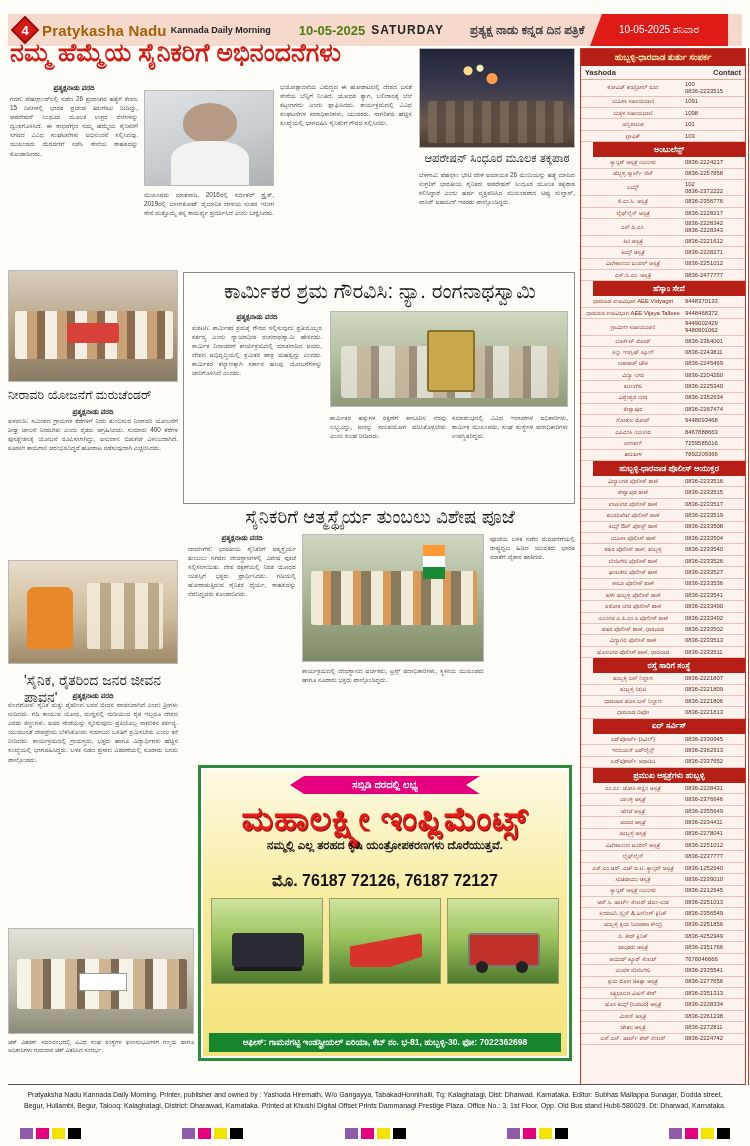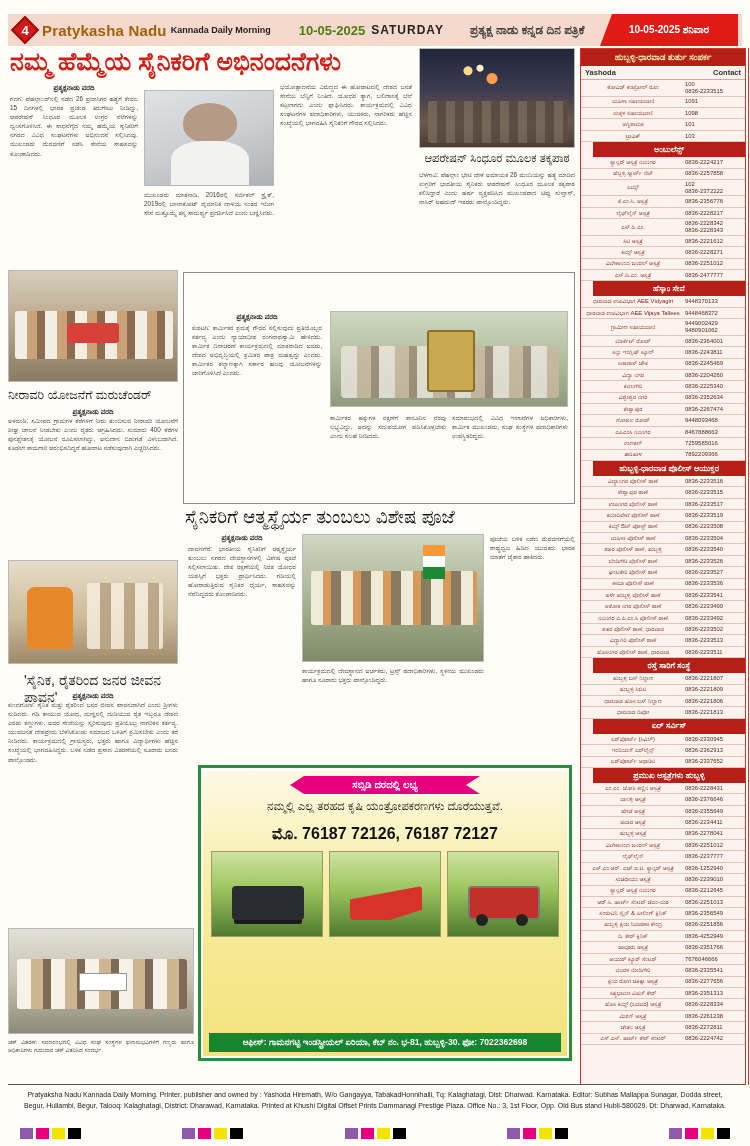--- a/index.html
+++ b/index.html
@@ -23,33 +23,33 @@
     position:absolute; left:7px; top:6px; width:20px; height:20px;
     color:#fff; font-weight:bold; font-size:13px; display:flex;
     align-items:center; justify-content:center; z-index:2;
   }
   .paper-name { font-weight:bold; font-size:15px; color:#a16207; letter-spacing:0.2px; }
   .paper-sub { font-size:9px; color:#222; margin-left:4px; font-weight:bold; }
   .mast-date { color:#4d7c0f; font-weight:bold; font-size:13px; margin-left:28px; }
   .mast-day { color:#222; font-size:12px; margin-left:6px; font-weight:bold; letter-spacing:1px; }
   .mast-kn { font-size:12px; font-weight:bold; color:#404040; margin-left:26px; }
   .mast-right {
-    position:absolute; right:4px; top:0; height:32px; width:138px;
-    background:#e01a17; color:#fff; font-weight:bold; font-size:10px;
+    position:absolute; right:14px; top:0; height:32px; width:138px;
+    background:#e01a17; color:#fff; font-weight:normal; font-size:10px;
     display:flex; align-items:center; justify-content:center;
     clip-path:polygon(12px 0, 100% 0, 100% 100%, 0 100%);
   }
   
   .hl-red { color:#cf1d15; font-weight:bold; }
   .hl-blk { color:#111; font-weight:normal; }
   .byline { font-size:7px; font-weight:bold; text-align:center; color:#222; margin:2px 0; }
   .body-txt { font-size:6.4px; line-height:1.42; text-align:justify; color:#3b3b3b; }
   .photo { border:1px solid #b9b9b9; position:relative; overflow:hidden; }
 
-  #a0-headline { position:absolute; left:10px; top:48px; width:405px; font-size:25px; line-height:1.05; }
+  #a0-headline { position:absolute; left:10px; top:39px; width:405px; font-size:25px; line-height:1.05; }
   #a0-col1 { position:absolute; left:10px; top:82px; width:128px; height:183px; }
   #a0-portrait { position:absolute; left:144px; top:90px; width:130px; height:96px;
     background:linear-gradient(160deg,#dfe3e6 0%,#c9cdd0 55%,#aeb2b5 100%); }
   #a0-portrait:before { content:""; position:absolute; left:38px; top:12px; width:54px; height:40px;
     background:#b59a86; border-radius:50% 50% 45% 45%; }
   #a0-portrait:after { content:""; position:absolute; left:26px; top:50px; width:78px; height:46px;
     background:#f2f2f0; border-radius:40% 40% 0 0; }
   #a0-col2 { position:absolute; left:144px; top:190px; width:130px; height:75px; }
   #a0-col3 { position:absolute; left:280px; top:82px; width:132px; height:183px; }
   #a1-photo { position:absolute; left:419px; top:48px; width:156px; height:100px;
@@ -96,21 +96,21 @@
   #a5-byline { position:absolute; left:8px; top:690px; width:170px; }
   #a5-body { position:absolute; left:8px; top:700px; width:170px; height:222px; }
   #a5-photo { position:absolute; left:8px; top:928px; width:186px; height:106px;
     background:linear-gradient(180deg,#e3e0d6 0%,#c6c2b2 50%,#8e8a7a 100%); }
   #a5-photo:before { content:""; position:absolute; left:8px; top:30px; width:170px; height:50px;
     background:repeating-linear-gradient(90deg,#f6f2e8 0 14px,#cdb592 14px 26px,#7d6b55 26px 34px); border-radius:3px; }
   #a5-photo:after { content:""; position:absolute; left:70px; top:44px; width:46px; height:16px;
     background:#fff; border:1px solid #999; }
   #a5-caption { position:absolute; left:8px; top:1038px; width:186px; height:44px; font-size:6px; line-height:1.4; text-align:justify; color:#3b3b3b; }
 
-  #a4-headline { position:absolute; left:185px; top:506px; width:390px; font-size:18.5px; text-align:left; }
+  #a4-headline { position:absolute; left:185px; top:506px; width:390px; font-size:18.5px; text-align:center; }
   #a4-byline { position:absolute; left:188px; top:532px; width:108px; }
   #a4-col1 { position:absolute; left:188px; top:544px; width:108px; height:214px; }
   #a4-photo { position:absolute; left:302px; top:534px; width:182px; height:128px;
     background:linear-gradient(180deg,#cfd6c2 0%,#aeb898 45%,#7e8a68 100%); }
   #a4-photo:before { content:""; position:absolute; left:8px; top:36px; width:166px; height:54px;
     background:repeating-linear-gradient(90deg,#f0ead8 0 12px,#d89a5a 12px 20px,#8a7a5e 20px 30px); border-radius:3px; }
   #a4-photo:after { content:""; position:absolute; left:120px; top:10px; width:22px; height:34px;
     background:linear-gradient(180deg,#ff9933 33%,#fff 33% 66%,#1a8a36 66%); }
   #a4-col2 { position:absolute; left:490px; top:534px; width:85px; height:224px; }
   #a4-col3 { position:absolute; left:302px; top:666px; width:182px; height:92px; }
@@ -119,22 +119,22 @@
   #ad { position:absolute; left:198px; top:765px; width:374px; height:296px;
     border:3px solid #2e8b3a; background:linear-gradient(180deg,#fdfae6 0%,#f7ec9e 45%,#f3e27a 100%);
     box-shadow:inset 0 0 0 2px #fff; }
   #ad-banner { margin:12px auto 0; width:300px; background:#17672b; color:#fff;
     font-size:9.5px; font-weight:bold; text-align:center; padding:4px 2px; border-radius:10px; }
   #ad-ribbon { margin:8px auto 0; width:190px; background:#e6007e; color:#fff;
     font-size:10px; font-weight:bold; text-align:center; padding:3px 0;
     clip-path:polygon(0 50%, 14px 0, 100% 0, calc(100% - 14px) 50%, 100% 100%, 14px 100%); }
   #ad-title { margin-top:6px; text-align:center; font-size:33px; font-weight:bold; color:#e41b17;
     text-shadow:1px 1px 0 #8a0f0c; letter-spacing:1px; }
-  #ad-line { margin-top:6px; text-align:center; font-size:11.5px; font-weight:normal; color:#111; }
-  #ad-phone { margin-top:12px; text-align:center; font-size:16px; font-weight:bold; color:#111; }
+  #ad-line { margin-top:0; text-align:center; font-size:11.5px; font-weight:bold; color:#111; }
+  #ad-phone { margin-top:20px; text-align:center; font-size:16px; font-weight:bold; color:#111; }
   #ad-photos { display:flex; justify-content:space-between; padding:8px 10px 0; }
   .ad-photo { width:112px; height:86px; border:1px solid #9a9a6a; position:relative;
     background:linear-gradient(180deg,#cfe3a0 0%,#9cc45e 45%,#4f7a2e 100%); overflow:hidden; }
   .impl { position:absolute; left:20px; top:34px; width:72px; height:34px; border-radius:4px; }
   .impl-rotavator { background:#2b2b33; box-shadow:0 6px 0 -2px #1a1a20; }
   .impl-plough { background:#d8332a; clip-path:polygon(0 40%,100% 0,100% 70%,55% 100%,0 100%); }
   .impl-trailer { background:#c03028; border:2px solid #777; }
   .impl-trailer:after { content:""; position:absolute; left:6px; bottom:-8px; width:12px; height:12px;
     background:#222; border-radius:50%; box-shadow:40px 0 0 #222; }
   #ad-address { position:absolute; left:8px; right:8px; bottom:6px; background:#17852e; color:#fff;
@@ -189,20 +189,21 @@
   </div>
   <div id="a0-portrait" class="photo"></div>
   <div id="a0-col2" class="body-txt">ಮುಖಂಡರು ಮಾತನಾಡಿ, 2016ರಲ್ಲಿ ಸರ್ಜಿಕಲ್ ಸ್ಟ್ರೈಕ್, 2019ರಲ್ಲಿ ಬಾಲಾಕೋಟ್ ವೈಮಾನಿಕ ದಾಳಿಯ ನಂತರ ಇದೀಗ ಸೇನೆ ಮತ್ತೊಮ್ಮೆ ತನ್ನ ಸಾಮರ್ಥ್ಯ ಪ್ರದರ್ಶಿಸಿದೆ ಎಂದು ಬಣ್ಣಿಸಿದರು.</div>
   <div id="a0-col3" class="body-txt">ಭಯೋತ್ಪಾದನೆಯ ವಿರುದ್ಧದ ಈ ಹೋರಾಟದಲ್ಲಿ ದೇಶದ ಜನತೆ ಸೇನೆಯ ಬೆನ್ನಿಗೆ ನಿಂತಿದೆ. ಯೋಧರ ತ್ಯಾಗ, ಬಲಿದಾನಕ್ಕೆ ಬೆಲೆ ಕಟ್ಟಲಾಗದು ಎಂದು ಶ್ಲಾಘಿಸಿದರು. ಕಾರ್ಯಕ್ರಮದಲ್ಲಿ ವಿವಿಧ ಸಂಘಟನೆಗಳ ಪದಾಧಿಕಾರಿಗಳು, ಯುವಕರು, ನಾಗರಿಕರು ಹೆಚ್ಚಿನ ಸಂಖ್ಯೆಯಲ್ಲಿ ಭಾಗವಹಿಸಿ ಸೈನಿಕರಿಗೆ ಗೌರವ ಸಲ್ಲಿಸಿದರು.</div>
 
   <div id="a1-photo" class="photo"></div>
   <div id="a1-headline" class="hl-blk">ಆಪರೇಷನ್ ಸಿಂಧೂರ ಮೂಲಕ ತಕ್ಕಪಾಠ</div>
   <div id="a1-body" class="body-txt">ಬೆಳಗಾವಿ: ಪೆಹಲ್ಗಾಂ ಭೇಟಿ ವೇಳೆ ಅಮಾಯಕ 26 ಮಂದಿಯನ್ನು ಹತ್ಯೆ ಮಾಡಿದ ಉಗ್ರರಿಗೆ ಭಾರತೀಯ ಸೈನಿಕರು ಆಪರೇಷನ್ ಸಿಂಧೂರ ಮೂಲಕ ತಕ್ಕಪಾಠ ಕಲಿಸಿದ್ದಾರೆ ಎಂದು ಹರ್ಷ ವ್ಯಕ್ತಪಡಿಸಿದ ಮುಖಂಡರಾದ ಟಿಪ್ಪು ಸುಲ್ತಾನ್, ನಾಸಿರ್ ಅಹಮದ್ ಇತರರು ಪಾಲ್ಗೊಂಡಿದ್ದರು.</div>
 
   <div id="box-a2">
+    <div id="a2-headline" class="hl-blk">ಕಾರ್ಮಿಕರ ಶ್ರಮ ಗೌರವಿಸಿ: ನ್ಯಾ. ರಂಗನಾಥಸ್ವಾಮಿ</div>
     <div id="a2-byline" class="byline">ಪ್ರತ್ಯಕ್ಷನಾಡು ವರದಿ</div>
     <div id="a2-col1" class="body-txt">ಕುಶಟಗಿ: ಕಾರ್ಮಿಕರ ಶ್ರಮಕ್ಕೆ ಗೌರವ ಸಲ್ಲಿಸುವುದು ಪ್ರತಿಯೊಬ್ಬರ ಕರ್ತವ್ಯ ಎಂದು ನ್ಯಾಯಾಧೀಶ ರಂಗನಾಥಸ್ವಾಮಿ ಹೇಳಿದರು. ಕಾರ್ಮಿಕ ದಿನಾಚರಣೆ ಕಾರ್ಯಕ್ರಮದಲ್ಲಿ ಮಾತನಾಡಿದ ಅವರು, ದೇಶದ ಅಭಿವೃದ್ಧಿಯಲ್ಲಿ ಶ್ರಮಿಕರ ಪಾತ್ರ ಮಹತ್ವದ್ದು ಎಂದರು. ಕಾರ್ಮಿಕರ ಕಲ್ಯಾಣಕ್ಕಾಗಿ ಸರ್ಕಾರ ಹಲವು ಯೋಜನೆಗಳನ್ನು ಜಾರಿಗೊಳಿಸಿದೆ ಎಂದರು.</div>
     <div id="a2-photo" class="photo"></div>
     <div id="a2-col2" class="body-txt">ಕಾರ್ಮಿಕರ ಹಕ್ಕುಗಳ ರಕ್ಷಣೆಗೆ ಕಾನೂನಿನ ನೆರವು ಲಭ್ಯವಿದ್ದು, ಅದನ್ನು ಸದುಪಯೋಗ ಪಡಿಸಿಕೊಳ್ಳಬೇಕು ಎಂದು ಸಲಹೆ ನೀಡಿದರು.</div>
     <div id="a2-col3" class="body-txt">ಸಮಾರಂಭದಲ್ಲಿ ವಿವಿಧ ಇಲಾಖೆಗಳ ಅಧಿಕಾರಿಗಳು, ಕಾರ್ಮಿಕ ಮುಖಂಡರು, ಸಂಘ ಸಂಸ್ಥೆಗಳ ಪದಾಧಿಕಾರಿಗಳು ಉಪಸ್ಥಿತರಿದ್ದರು.</div>
   </div>
 
   <div id="a3-photo" class="photo"></div>
   <div id="a3-headline" class="hl-blk">ನೀರಾವರಿ ಯೋಜನೆಗೆ ಮರುಚೆಂಡರ್</div>
   <div id="a3-byline" class="byline">ಪ್ರತ್ಯಕ್ಷನಾಡು ವರದಿ</div>
@@ -217,20 +218,21 @@
   <div id="a4-col3" class="body-txt">ಕಾರ್ಯಕ್ರಮದಲ್ಲಿ ದೇವಸ್ಥಾನದ ಅರ್ಚಕರು, ಟ್ರಸ್ಟ್ ಪದಾಧಿಕಾರಿಗಳು, ಸ್ಥಳೀಯ ಮುಖಂಡರು ಹಾಗೂ ನೂರಾರು ಭಕ್ತರು ಪಾಲ್ಗೊಂಡಿದ್ದರು.</div>
 
   <div id="a5-headline" class="hl-blk">'ಸೈನಿಕ, ರೈತರಿಂದ ಜನರ ಜೀವನ ಪಾವನ'</div>
   <div id="a5-byline" class="byline">ಪ್ರತ್ಯಕ್ಷನಾಡು ವರದಿ</div>
   <div id="a5-body" class="body-txt">ಕುಂದಗೋಳ: ಸೈನಿಕ ಮತ್ತು ರೈತರಿಂದ ಜನರ ಜೀವನ ಪಾವನವಾಗಿದೆ ಎಂದು ಶ್ರೀಗಳು ನುಡಿದರು. ಗಡಿ ಕಾಯುವ ಯೋಧ, ಮಣ್ಣಿನಲ್ಲಿ ದುಡಿಯುವ ರೈತ ಇಬ್ಬರೂ ದೇಶದ ಎರಡು ಕಣ್ಣುಗಳು. ಅವರ ಸೇವೆಯನ್ನು ಸ್ಮರಿಸುವುದು ಪ್ರತಿಯೊಬ್ಬ ನಾಗರಿಕನ ಕರ್ತವ್ಯ. ಯುವಜನತೆ ದೇಶಪ್ರೇಮ ಬೆಳೆಸಿಕೊಂಡು ಸಮಾಜದ ಒಳಿತಿಗೆ ಶ್ರಮಿಸಬೇಕು ಎಂದು ಕರೆ ನೀಡಿದರು. ಕಾರ್ಯಕ್ರಮದಲ್ಲಿ ಗ್ರಾಮಸ್ಥರು, ಭಕ್ತರು ಹಾಗೂ ವಿದ್ಯಾರ್ಥಿಗಳು ಹೆಚ್ಚಿನ ಸಂಖ್ಯೆಯಲ್ಲಿ ಭಾಗವಹಿಸಿದ್ದರು. ಬಳಿಕ ನಡೆದ ಪ್ರಸಾದ ವಿತರಣೆಯಲ್ಲಿ ನೂರಾರು ಜನರು ಪಾಲ್ಗೊಂಡರು.</div>
   <div id="a5-photo" class="photo"></div>
   <div id="a5-caption">ಚೆಕ್ ವಿತರಣೆ: ಸಮಾರಂಭದಲ್ಲಿ ವಿವಿಧ ಸಂಘ ಸಂಸ್ಥೆಗಳ ಫಲಾನುಭವಿಗಳಿಗೆ ಗಣ್ಯರು ಹಾಗೂ ಅಧಿಕಾರಿಗಳು ಗುರುವಾರ ಚೆಕ್ ವಿತರಿಸಿದ ಸಂದರ್ಭ.</div>
 
   <div id="ad">
     <div id="ad-ribbon">ಸಬ್ಸಿಡಿ ದರದಲ್ಲಿ ಲಭ್ಯ</div>
+    <div id="ad-title">ಮಹಾಲಕ್ಷ್ಮೀ ಇಂಪ್ಲಿಮೆಂಟ್ಸ್</div>
     <div id="ad-line">ನಮ್ಮಲ್ಲಿ ಎಲ್ಲ ತರಹದ ಕೃಷಿ ಯಂತ್ರೋಪಕರಣಗಳು ದೊರೆಯುತ್ತವೆ.</div>
     <div id="ad-phone">ಮೊ. 76187 72126, 76187 72127</div>
     <div id="ad-photos">
       <div class="ad-photo">
           <div class="impl impl-rotavator"></div>
         </div>
       <div class="ad-photo">
           <div class="impl impl-plough"></div>
         </div>
       <div class="ad-photo">

